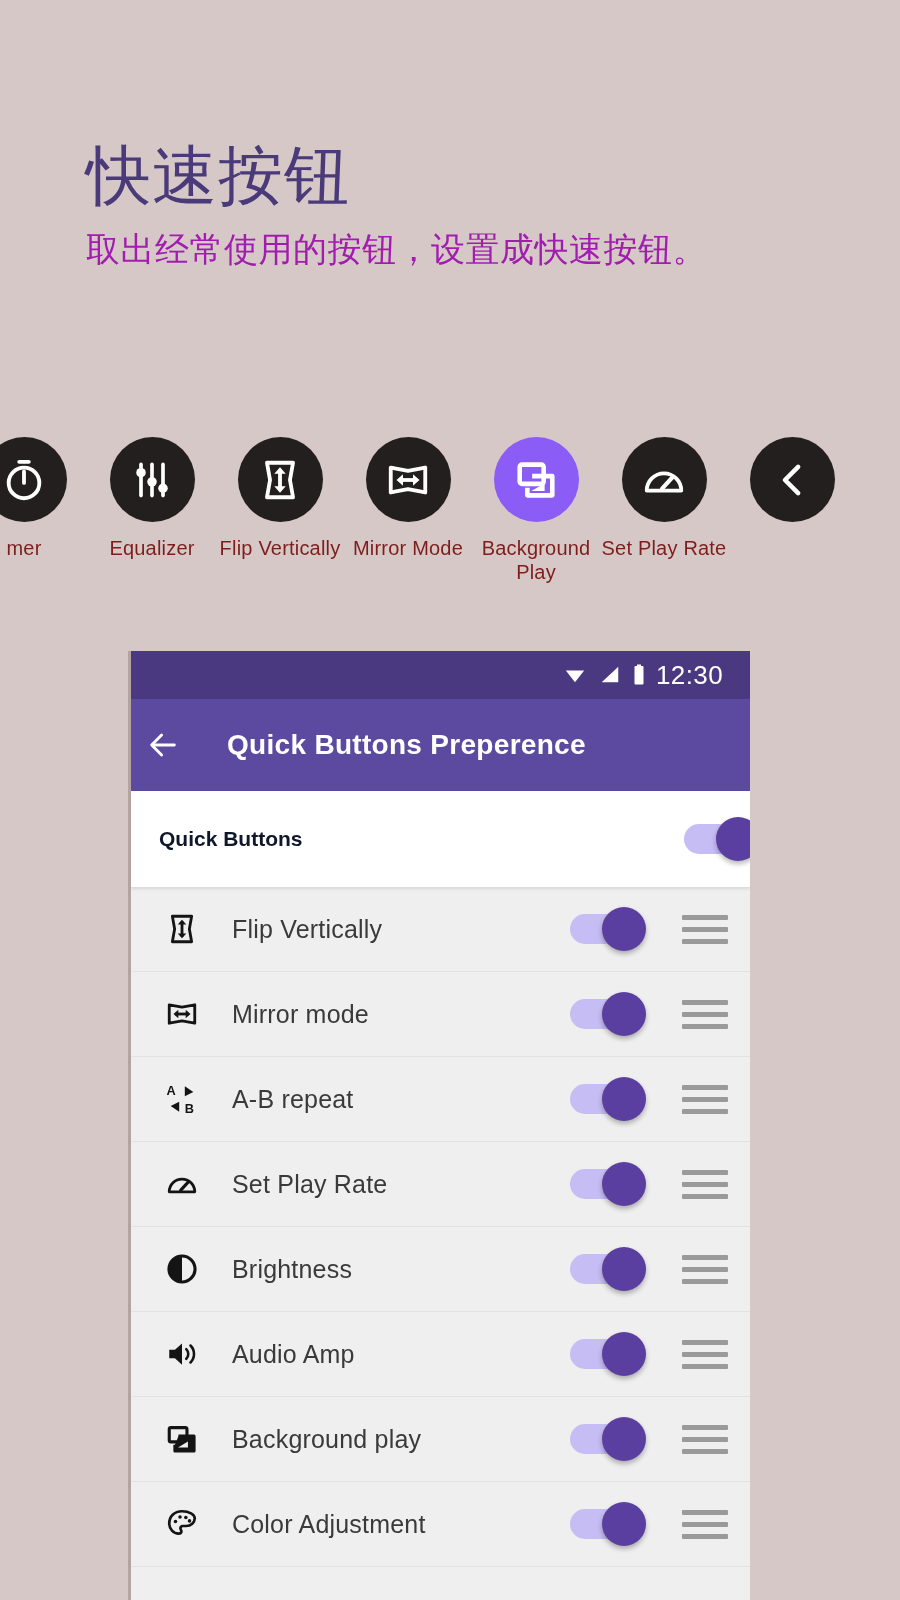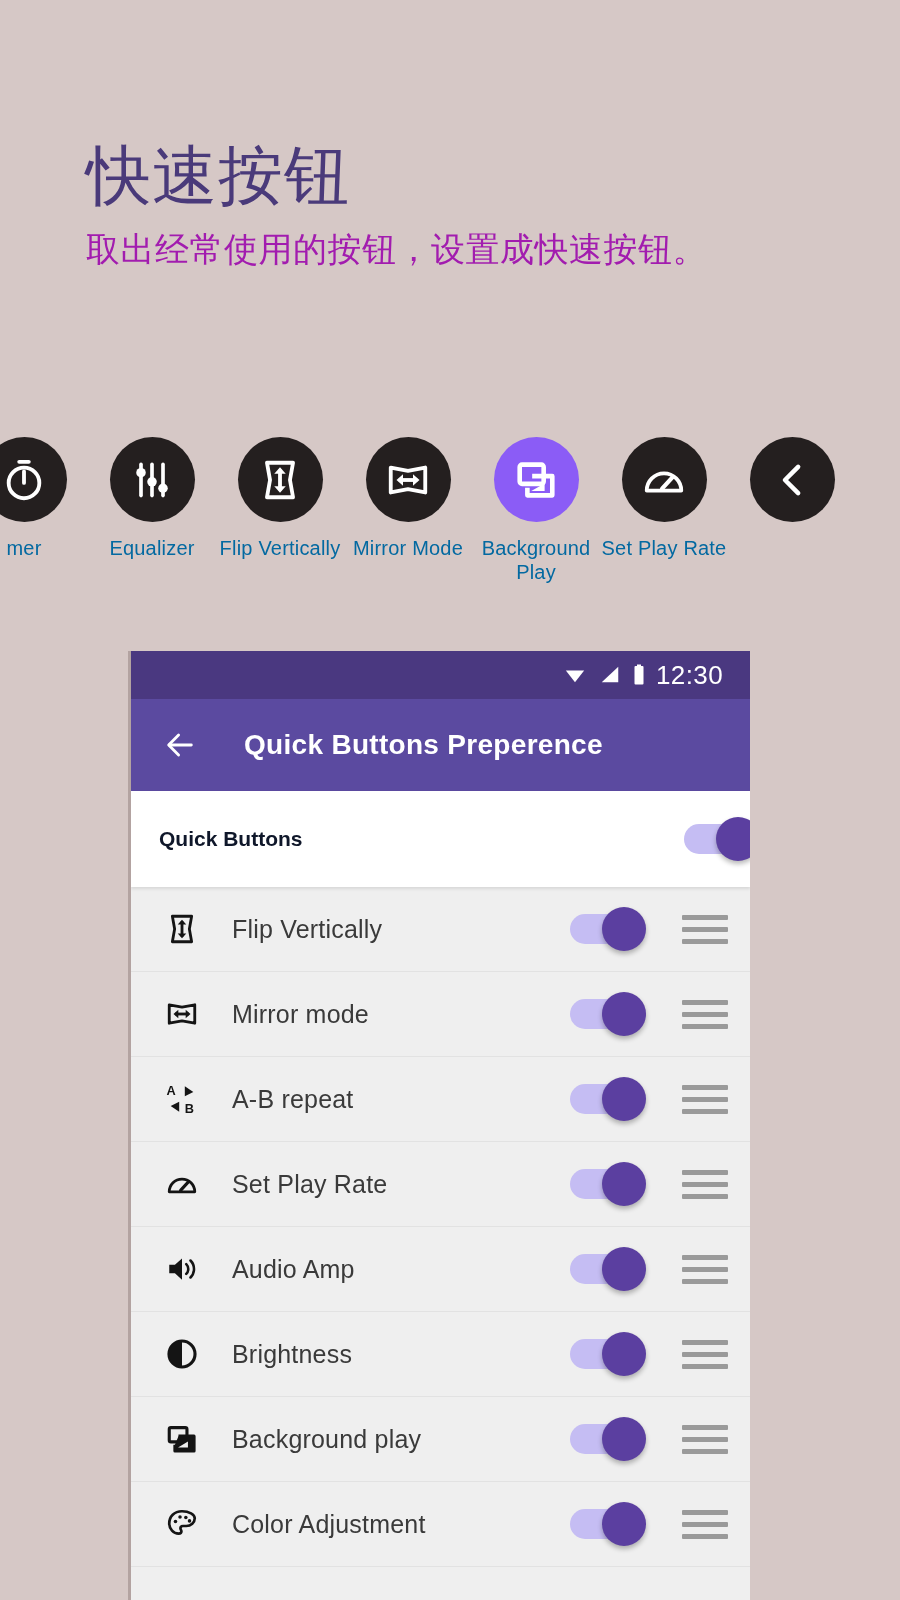--- a/index.html
+++ b/index.html
@@ -63,21 +63,21 @@
     background: #241f1f;
     display: flex;
     align-items: center;
     justify-content: center;
   }
   .icon-circle.active { background: #8b5cf6; }
   .icon-circle svg { display: block; }
   .icon-caption {
     margin-top: 14px;
     font-size: 20px;
-    color: #0369a1;
+    color: #7f1d1d;
     text-align: center;
     line-height: 1.22;
     letter-spacing: 0.2px;
   }
 
   
   .phone {
     position: absolute;
     left: 131px;
     top: 651px;
@@ -99,21 +99,21 @@
   .status-time {
     color: #ffffff;
     font-size: 26px;
     letter-spacing: 0.4px;
   }
   .appbar {
     height: 92px;
     background: #5b4aa0;
     display: flex;
     align-items: center;
-    padding-left: 32px;
+    padding-left: 15px;
   }
   .appbar-title {
     color: #ffffff;
     font-size: 28px;
     font-weight: bold;
     margin-left: 47px;
     letter-spacing: 0.3px;
   }
   .back-arrow { display: block; }
 
@@ -408,45 +408,45 @@
       <div class="drag-handle">
           <i></i>
           <i></i>
           <i></i>
         </div>
     </div>
 
     <div class="list-row">
       <span class="row-icon">
         <svg width="34" height="34" viewBox="0 0 24 24">
+          <circle cx="12" cy="12" r="9.2" fill="none" stroke="#141414" stroke-width="2.2"></circle>
+          <path d="M12 2.8 a9.2 9.2 0 0 0 0 18.4 Z" fill="#141414"></path>
+        </svg>
+      </span>
+      <span class="row-label">Brightness</span>
+      <div class="toggle">
+        <div class="track"></div>
+        <div class="thumb"></div>
+      </div>
+      <div class="drag-handle">
+          <i></i>
+          <i></i>
+          <i></i>
+        </div>
+    </div>
+
+    <div class="list-row">
+      <span class="row-icon">
+        <svg width="34" height="34" viewBox="0 0 24 24">
           <path d="M3 9 H7 L12 4.5 V19.5 L7 15 H3 Z" fill="#141414"></path>
           <path d="M15 8.5 a5 5 0 0 1 0 7" fill="none" stroke="#141414" stroke-width="1.8" stroke-linecap="round"></path>
           <path d="M18 6 a8.5 8.5 0 0 1 0 12" fill="none" stroke="#141414" stroke-width="1.8" stroke-linecap="round"></path>
         </svg>
       </span>
       <span class="row-label">Audio Amp</span>
-      <div class="toggle">
-        <div class="track"></div>
-        <div class="thumb"></div>
-      </div>
-      <div class="drag-handle">
-          <i></i>
-          <i></i>
-          <i></i>
-        </div>
-    </div>
-
-    <div class="list-row">
-      <span class="row-icon">
-        <svg width="34" height="34" viewBox="0 0 24 24">
-          <circle cx="12" cy="12" r="9.2" fill="none" stroke="#141414" stroke-width="2.2"></circle>
-          <path d="M12 2.8 a9.2 9.2 0 0 0 0 18.4 Z" fill="#141414"></path>
-        </svg>
-      </span>
-      <span class="row-label">Brightness</span>
       <div class="toggle">
         <div class="track"></div>
         <div class="thumb"></div>
       </div>
       <div class="drag-handle">
           <i></i>
           <i></i>
           <i></i>
         </div>
     </div>

